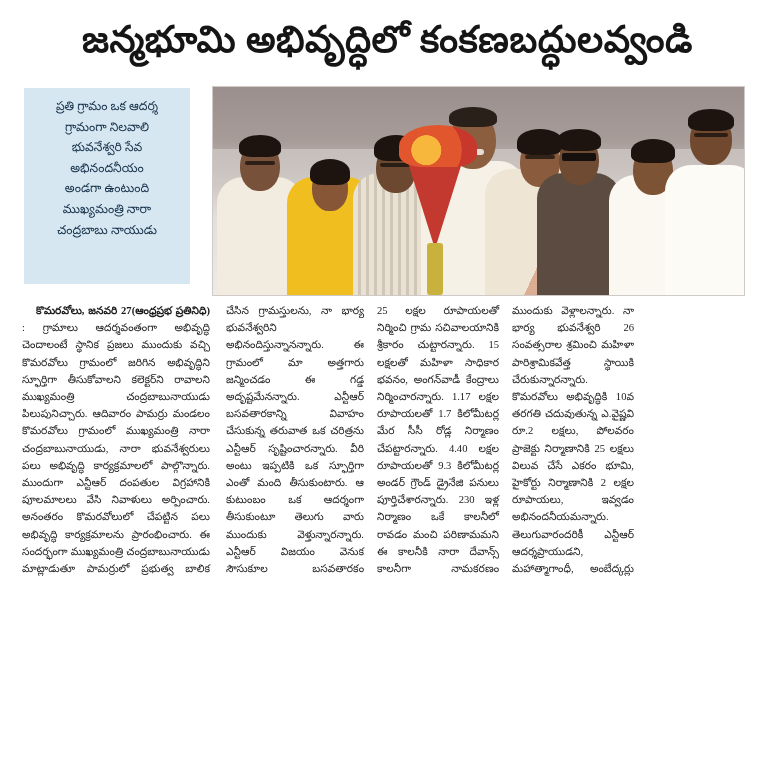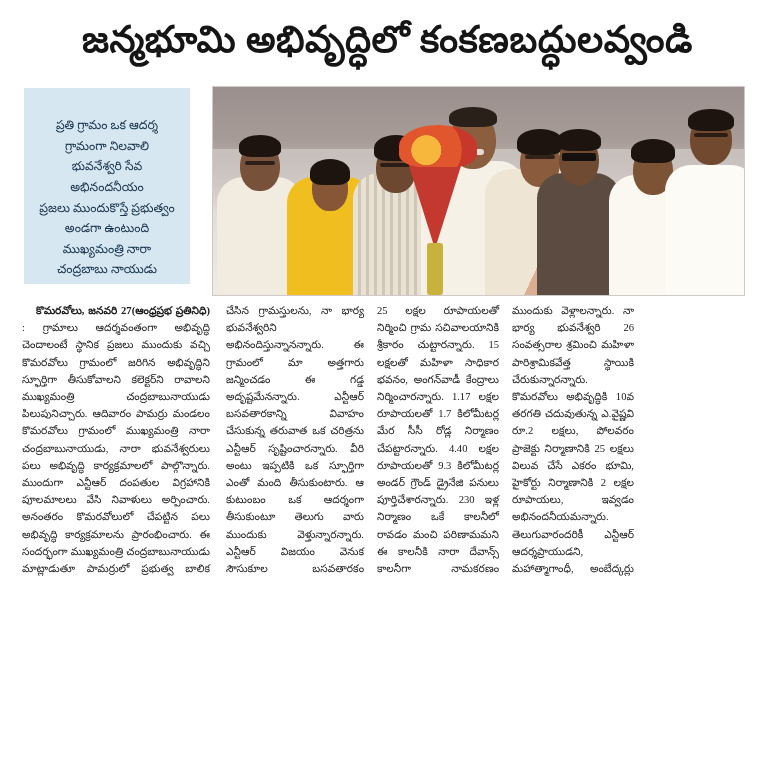--- a/index.html
+++ b/index.html
@@ -37,21 +37,21 @@
     position: absolute;
     left: 24px;
     top: 88px;
     width: 166px;
     height: 196px;
     background: #d6e7f2;
     box-sizing: border-box;
     padding: 8px 4px 4px 4px;
     display: flex;
     flex-direction: column;
-    justify-content: flex-end;
+    justify-content: flex-start;
     align-items: center;
   }
   .kicker-line {
     font-family: "Liberation Serif", "DejaVu Serif", serif;
     font-size: 12.3px;
     line-height: 20.6px;
     color: #17324a;
     text-align: center;
     white-space: nowrap;
   }
@@ -151,21 +151,20 @@
 
 <div id="page">
 
   <div class="headline">జన్మభూమి అభివృద్ధిలో కంకణబద్ధులవ్వండి</div>
 
   <div class="kicker-box">
     <div class="kicker-line">ప్రతి గ్రామం ఒక ఆదర్శ</div>
     <div class="kicker-line">గ్రామంగా నిలవాలి</div>
     <div class="kicker-line">భువనేశ్వరి సేవ</div>
     <div class="kicker-line">అభినందనీయం</div>
-    <div class="kicker-line">ప్రజలు ముందుకొస్తే ప్రభుత్వం</div>
     <div class="kicker-line">అండగా ఉంటుంది</div>
     <div class="kicker-line">ముఖ్యమంత్రి నారా</div>
     <div class="kicker-line">చంద్రబాబు నాయుడు</div>
   </div>
 
   <div class="photo">
     <div class="photo-bg"></div>
     <div class="photo-banner"></div>
 
     <div class="fig" style="left:4px; width:86px; height:174px;">

